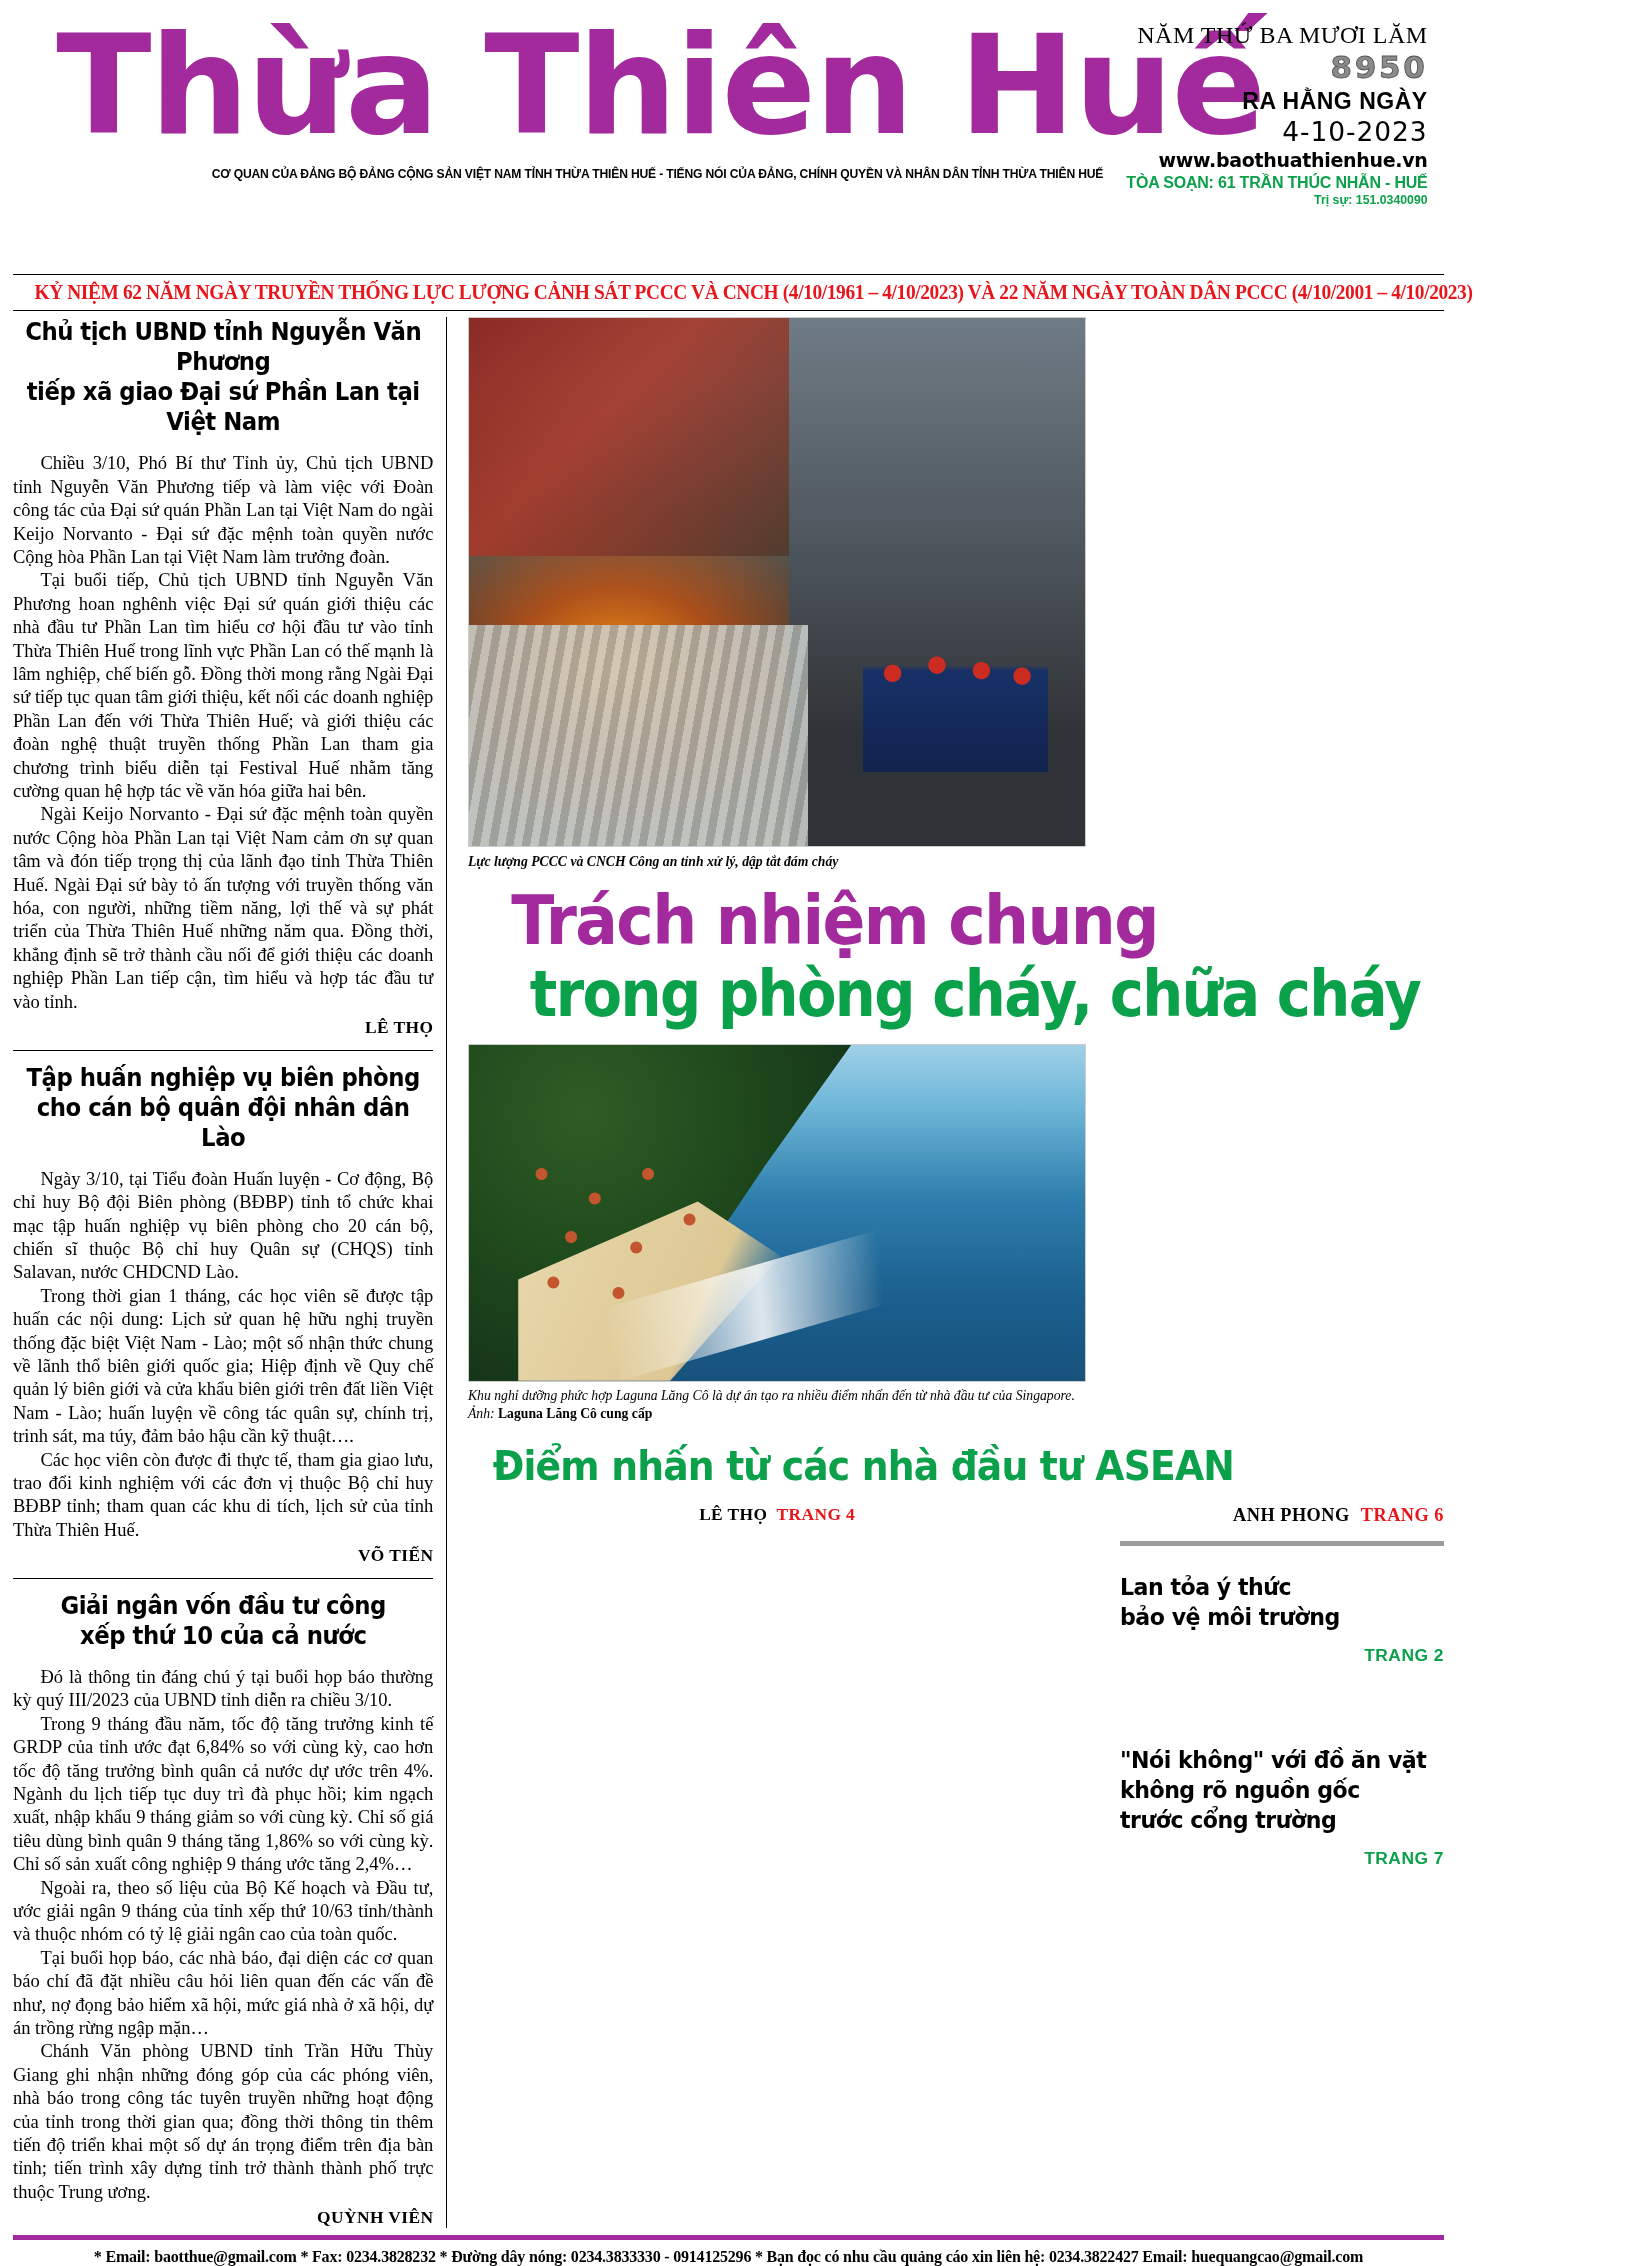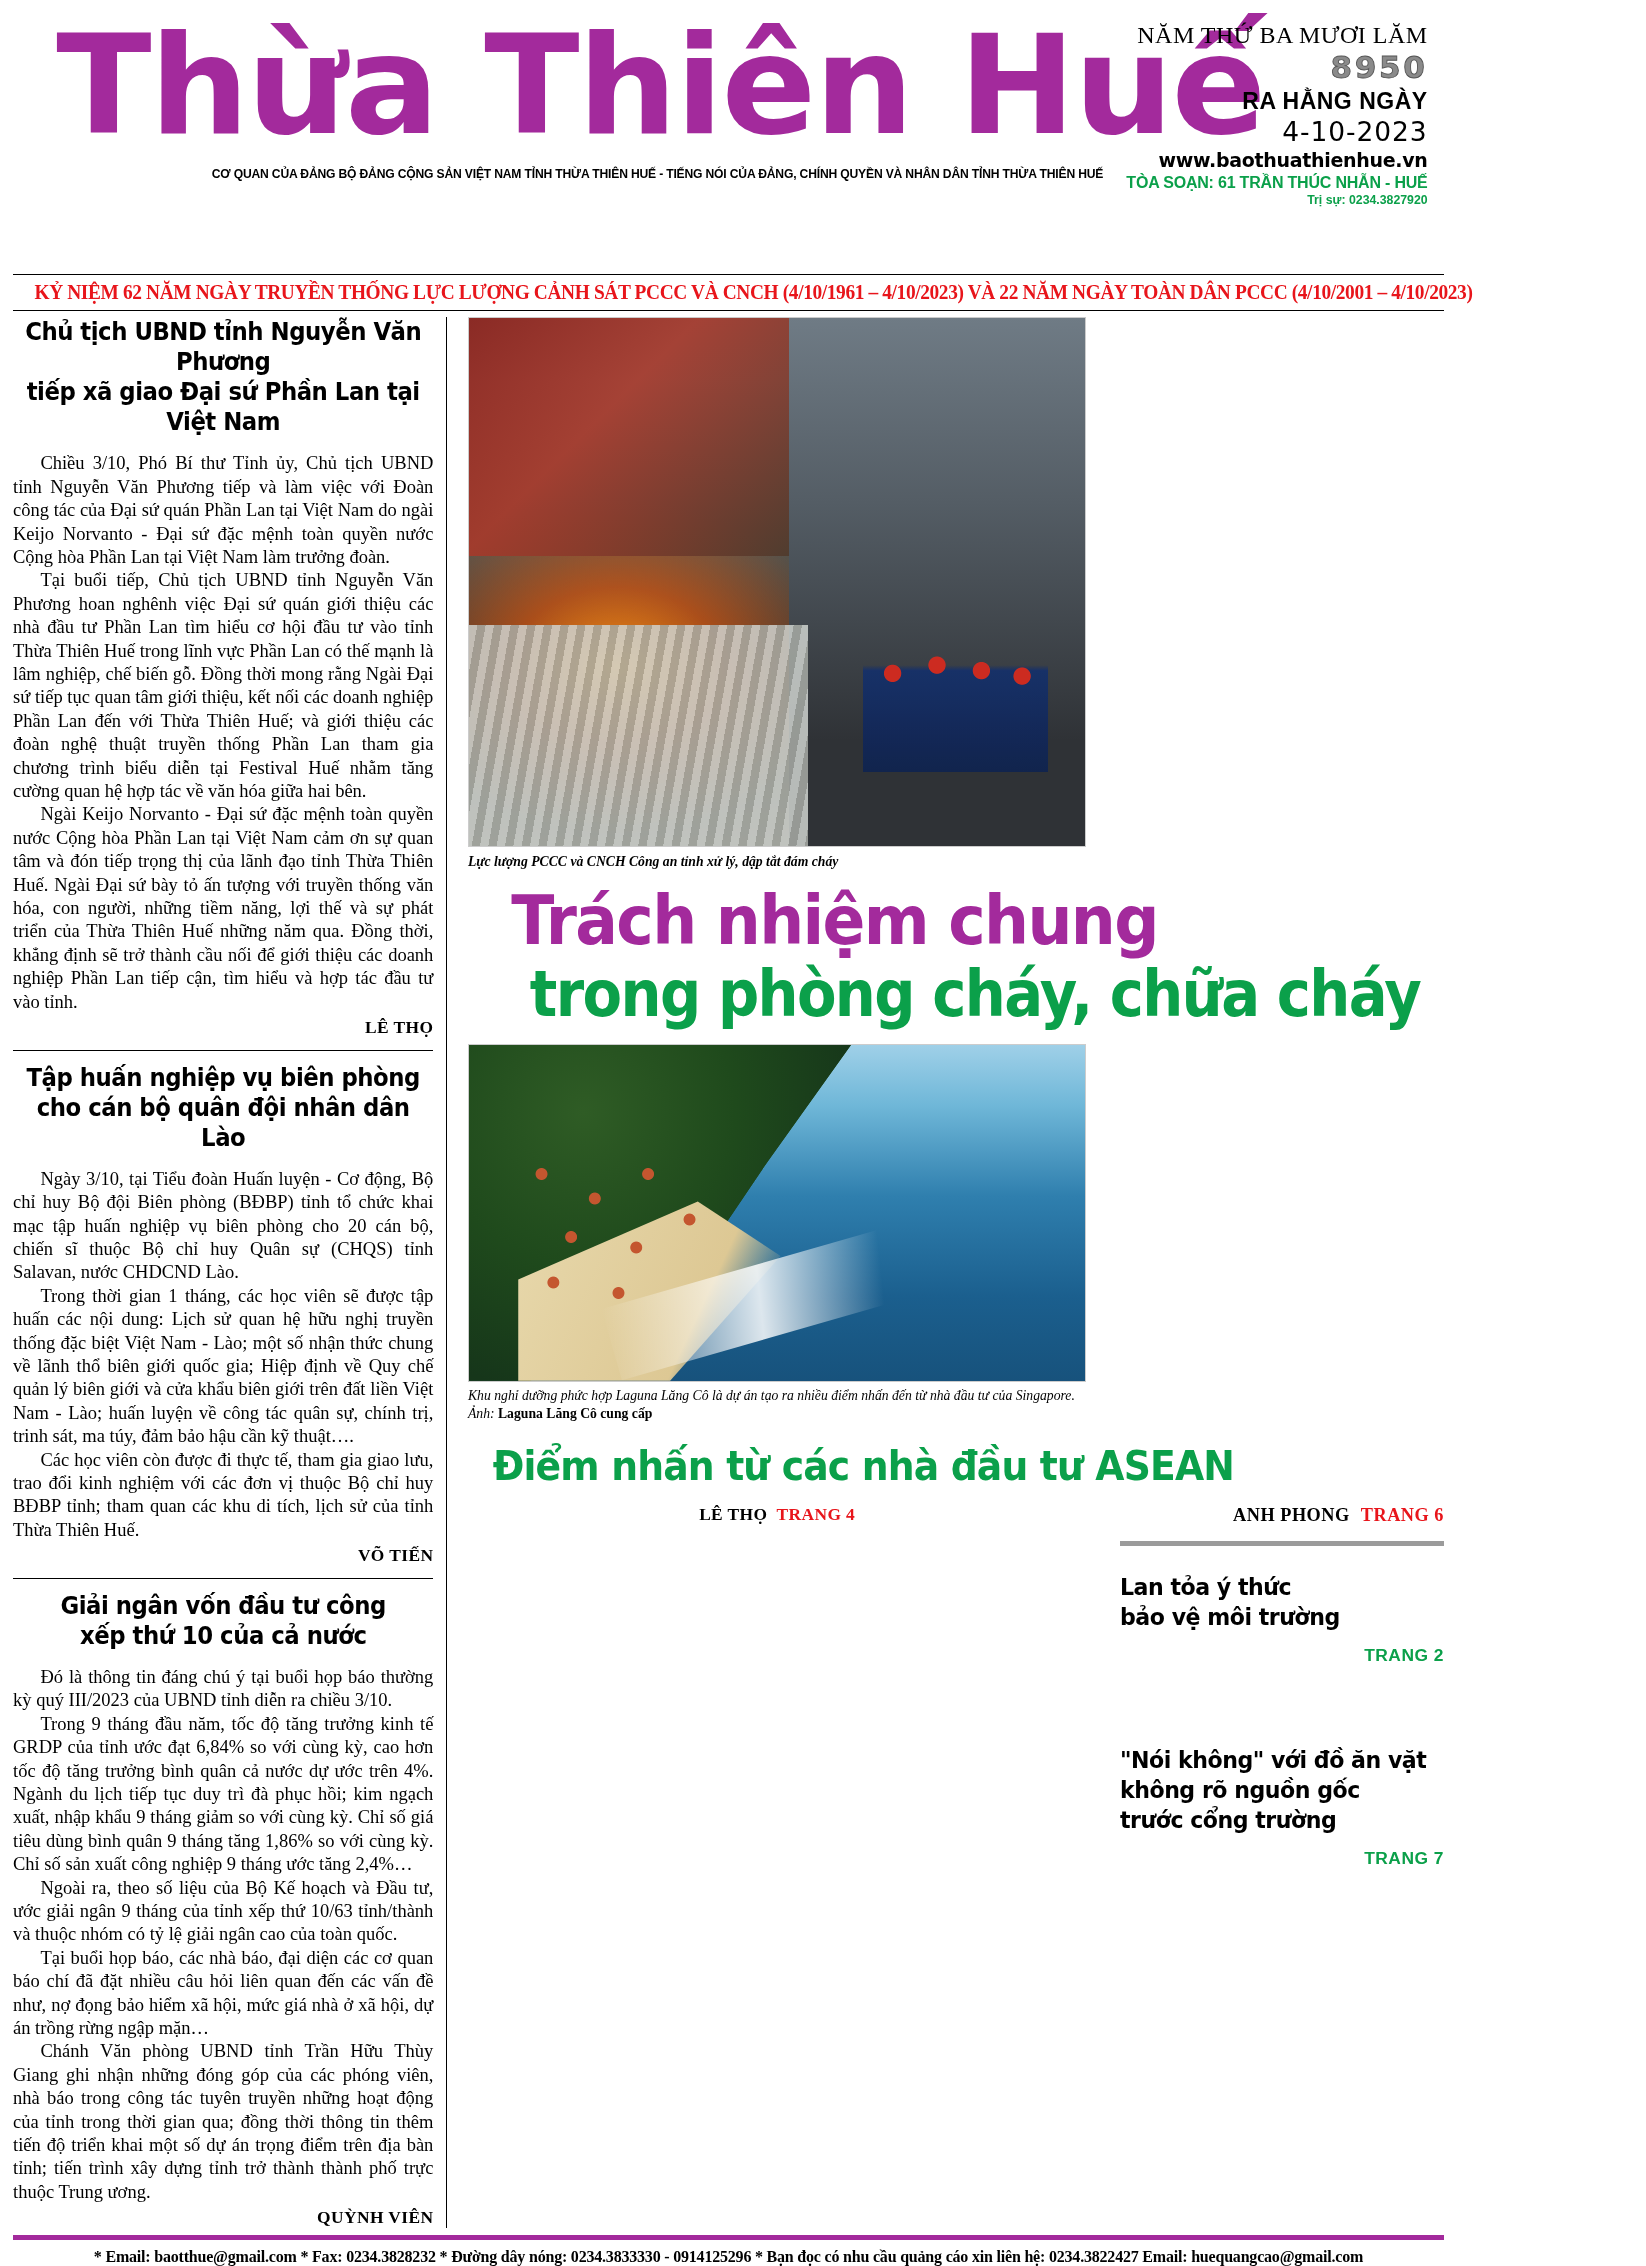--- a/index.html
+++ b/index.html
@@ -312,21 +312,21 @@
       <div class="mast-title">Thừa Thiên Huế</div>
       <div class="mast-tagline">CƠ QUAN CỦA ĐẢNG BỘ ĐẢNG CỘNG SẢN VIỆT NAM TỈNH THỪA THIÊN HUẾ  -  TIẾNG NÓI CỦA ĐẢNG, CHÍNH QUYỀN VÀ NHÂN DÂN TỈNH THỪA THIÊN HUẾ</div>
     </div>
     <div class="mast-right">
       <div class="mr-year">NĂM THỨ BA MƯƠI LĂM</div>
       <div class="mr-issue">8950</div>
       <div class="mr-daily">RA HẰNG NGÀY</div>
       <div class="mr-date">4-10-2023</div>
       <div class="mr-web">www.baothuathienhue.vn</div>
       <div class="mr-office">TÒA SOẠN: 61 TRẦN THÚC NHẪN - HUẾ</div>
-      <div class="mr-phone">Trị sự: 0234.3827920</div>
+      <div class="mr-phone">Trị sự: 151.0340090</div>
     </div>
   </div>
 
   <div class="banner-rule-top"></div>
   <div class="red-banner">KỶ NIỆM 62 NĂM NGÀY TRUYỀN THỐNG LỰC LƯỢNG CẢNH SÁT PCCC VÀ CNCH (4/10/1961 – 4/10/2023) VÀ 22 NĂM NGÀY TOÀN DÂN PCCC (4/10/2001 – 4/10/2023)</div>
   <div class="banner-rule-bot"></div>
 
   <div class="content">
 
     <div class="col-left">

